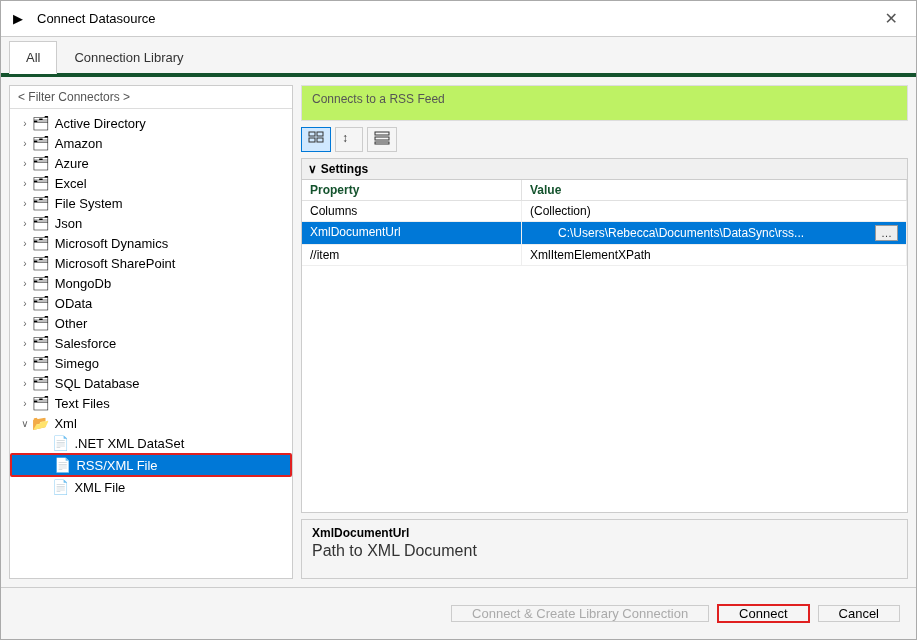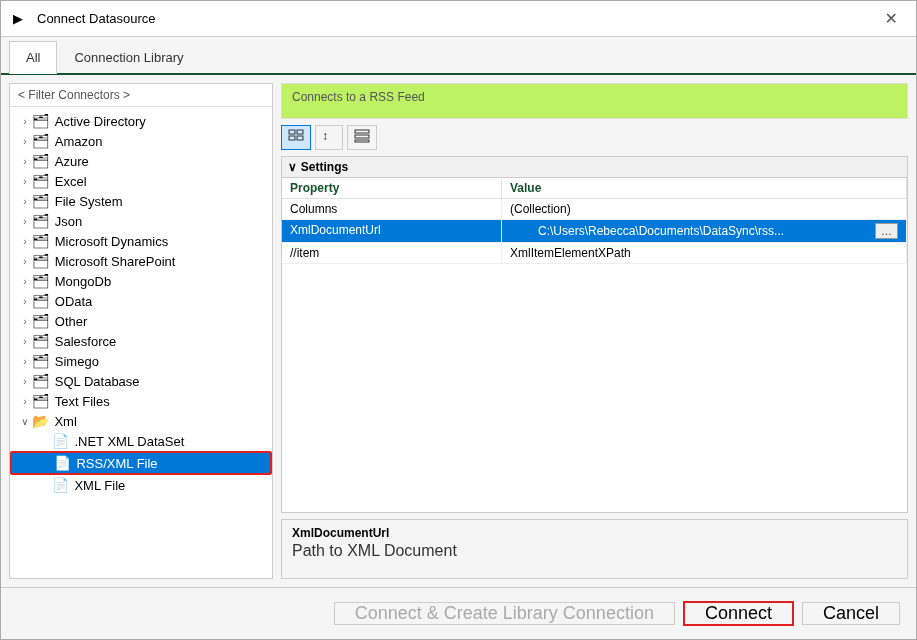--- a/index.html
+++ b/index.html
@@ -48,21 +48,21 @@
       font-size: 16px;
       color: #555;
       border: none;
       background: none;
       padding: 2px 6px;
     }
 
     .tabs-row {
       background: #f5f5f5;
       display: flex;
-      border-bottom: 2px solid #14532d;
+      border-bottom: 4px solid #14532d;
       padding: 0 8px;
     }
     .tab {
       padding: 8px 16px;
       cursor: pointer;
       font-size: 13px;
       color: #333;
       border: 1px solid transparent;
       border-bottom: none;
       margin-top: 4px;
@@ -78,21 +78,21 @@
     .main-content {
       display: flex;
       flex: 1;
       overflow: hidden;
       padding: 8px;
       gap: 8px;
     }
 
     
     .left-panel {
-      width: 264px;
+      width: 284px;
       display: flex;
       flex-direction: column;
       background: #fff;
       border: 1px solid #ccc;
       justify-content: flex-end;
     }
     .filter-bar {
       padding: 4px 8px;
       border-bottom: 1px solid #ddd;
       font-size: 12px;
@@ -241,21 +241,21 @@
       background: #f5f5f5;
       border-top: 1px solid #ccc;
       display: flex;
       align-items: center;
       justify-content: flex-end;
       padding: 0 16px;
       gap: 8px;
     }
     .footer-btn {
       padding: 0 20px;
-      font-size: 18px;
+      font-size: 13px;
       cursor: pointer;
       border: 1px solid #ccc;
       background: #f5f5f5;
     }
     .footer-btn.primary {
       border: 2px solid #e02020;
       background: #f5f5f5;
     }
     .footer-btn.disabled {
       color: #aaa;

